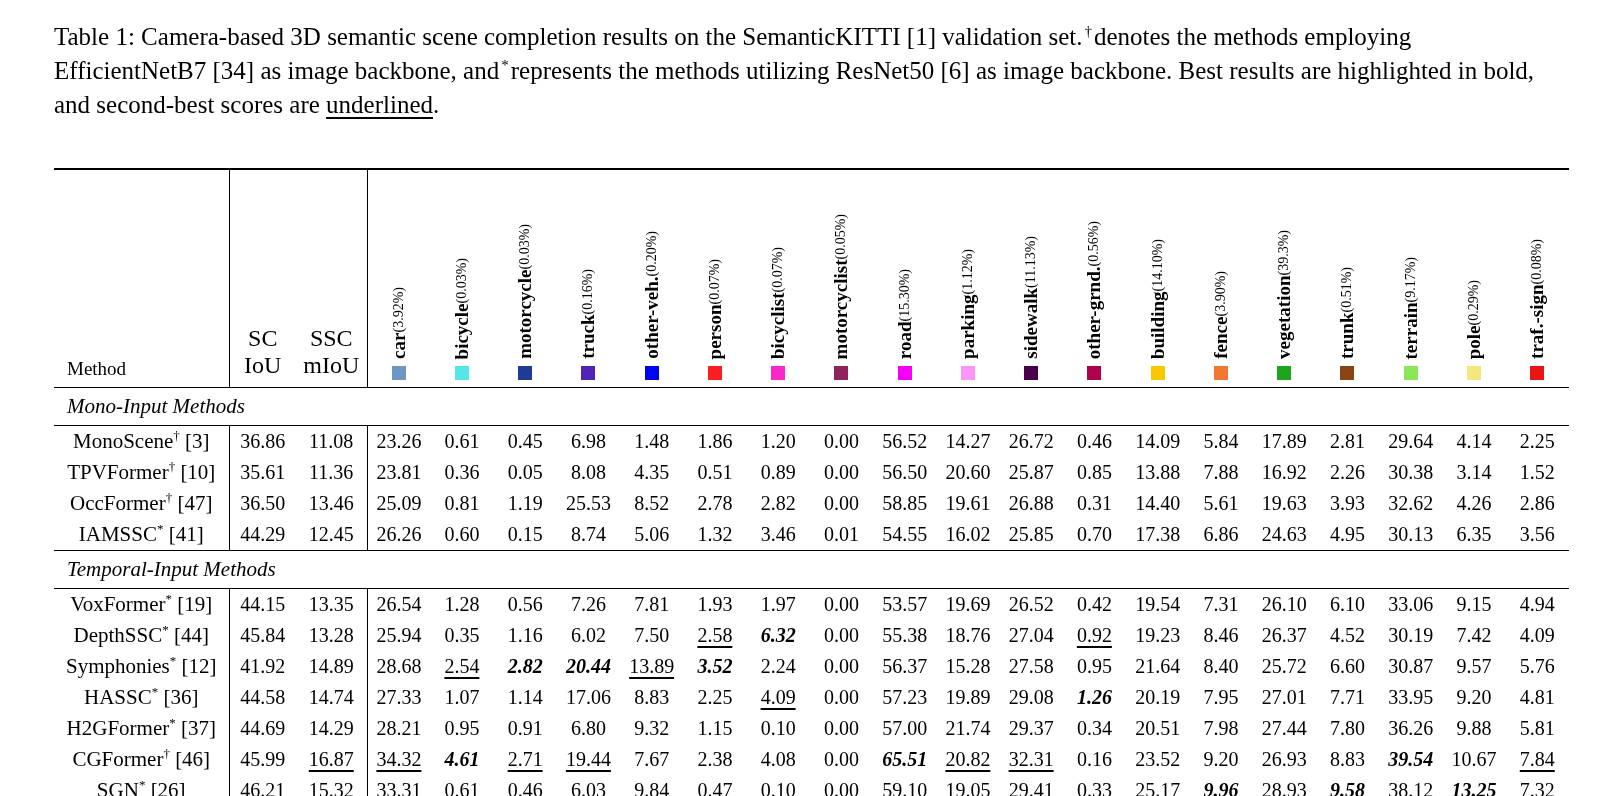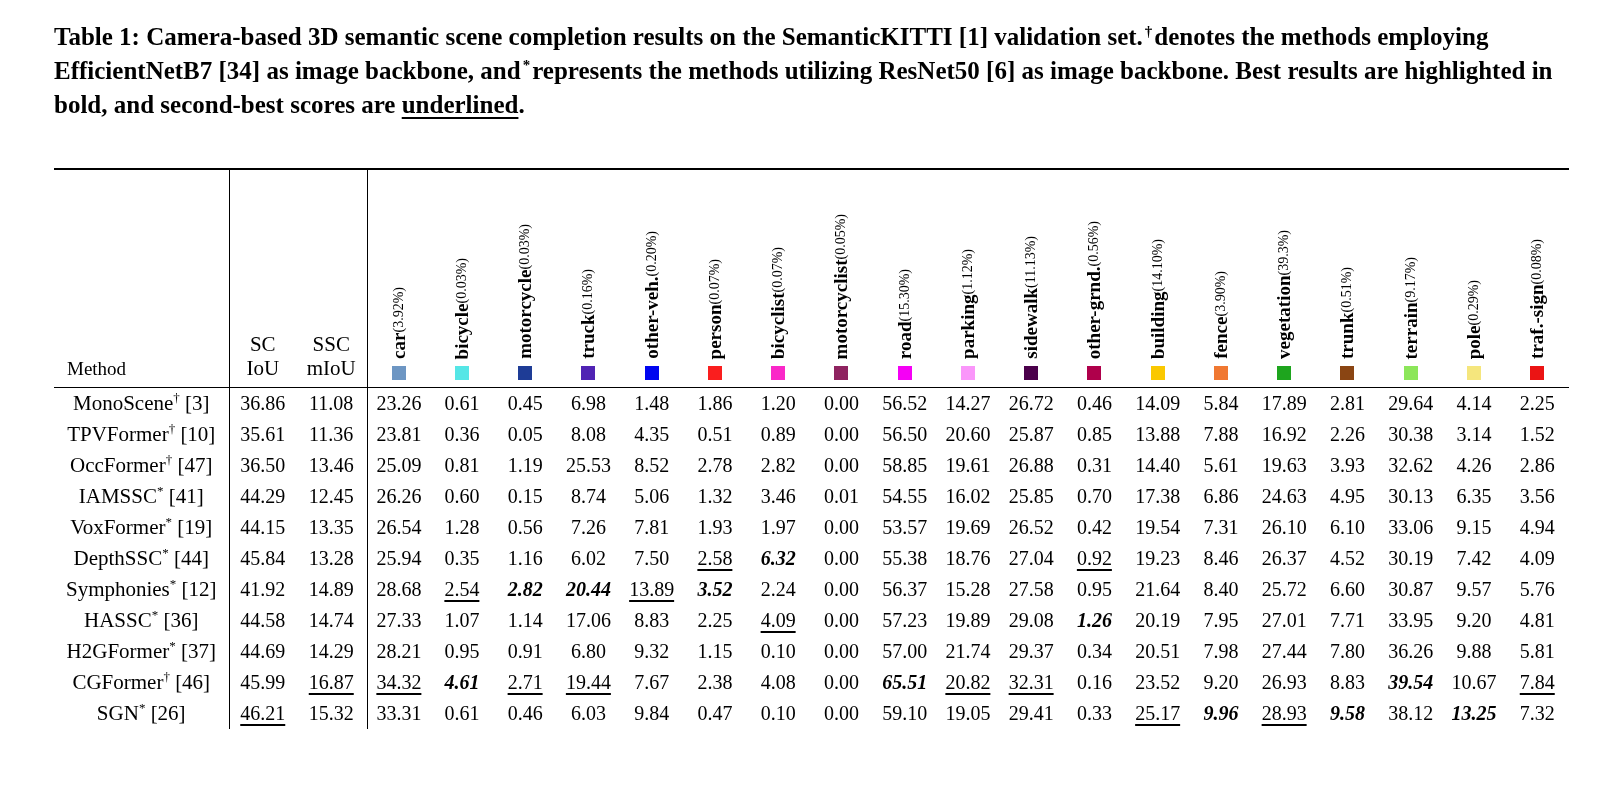--- a/index.html
+++ b/index.html
@@ -1,33 +1,33 @@
 <!DOCTYPE html>
 <html><head>
 <meta charset="utf-8">
 <style>
   html,body{margin:0;padding:0;background:#ffffff;}
   body{width:1623px;height:796px;overflow:hidden;
        font-family:"Liberation Serif","DejaVu Serif",serif;color:#000;}
   .page{padding:16px 54px 0 54px;}
 
   
-  .caption{font-weight:bold;font-size:25px;line-height:1.36;margin:4px 0 0 0;}
+  .caption{font-weight:normal;font-size:25px;line-height:1.36;margin:4px 0 0 0;}
   .caption sup{font-size:15px;line-height:0;margin:0 2px;}
   .caption .und-word{text-decoration:underline;text-underline-offset:4px;}
 
   
   table{border-collapse:collapse;table-layout:fixed;width:1515px;margin-top:46px;
         border-top:2.5px solid #000;}
   col.c-method{width:175px;} col.c-sc{width:67px;} col.c-ssc{width:71px;}
   th,td{font-size:20px;font-weight:normal;text-align:center;padding:2px 1px;}
 
   thead th{vertical-align:bottom;border-bottom:1.5px solid #000;padding-bottom:7px;}
   th.method-h{text-align:left;padding-left:13px;font-size:19px;}
-  th.sc-h,th.ssc-h{font-size:21px;line-height:1.15;}
+  th.sc-h,th.ssc-h{font-size:24px;line-height:1.15;}
   th.sc-h{border-left:1.5px solid #000;}
   thead th:nth-child(4){border-left:1.5px solid #000;}
   th.class-h{height:208px;}
   .rot{writing-mode:vertical-rl;transform:rotate(180deg);margin:0 auto 7px auto;
        font-size:19px;line-height:1.05;white-space:nowrap;}
   .rot b{font-weight:bold;}
   .rot .pct{font-size:14px;}
   .swatch{width:14px;height:14px;margin:0 auto;}
 
   tr.sec td{text-align:left;font-style:italic;font-size:21px;padding:6px 0 6px 13px;
@@ -136,20 +136,23 @@
             <div class="rot"><b>pole</b><span class="pct">(0.29%)</span></div>
             <div class="swatch" style="background: rgb(245, 230, 125);"></div>
           </th>
           <th class="class-h">
             <div class="rot"><b>traf.-sign</b><span class="pct">(0.08%)</span></div>
             <div class="swatch" style="background: rgb(235, 20, 20);"></div>
           </th>
         </tr>
     </thead>
     <tbody>
+        <tr class="sec">
+          <td colspan="22">Mono-Input Methods</td>
+        </tr>
         <tr class="datarow">
           <td class="method"><span>MonoScene</span><sup>†</sup> [3]</td>
           <td>36.86</td>
           <td>11.08</td>
           <td>23.26</td>
           <td>0.61</td>
           <td>0.45</td>
           <td>6.98</td>
           <td>1.48</td>
           <td>1.86</td>
@@ -232,20 +235,23 @@
           <td>25.85</td>
           <td>0.70</td>
           <td>17.38</td>
           <td>6.86</td>
           <td>24.63</td>
           <td>4.95</td>
           <td>30.13</td>
           <td>6.35</td>
           <td>3.56</td>
         </tr>
+        <tr class="sec">
+          <td colspan="22">Temporal-Input Methods</td>
+        </tr>
         <tr class="datarow">
           <td class="method"><span>VoxFormer</span><sup>*</sup> [19]</td>
           <td>44.15</td>
           <td>13.35</td>
           <td>26.54</td>
           <td>1.28</td>
           <td>0.56</td>
           <td>7.26</td>
           <td>7.81</td>
           <td>1.93</td>

